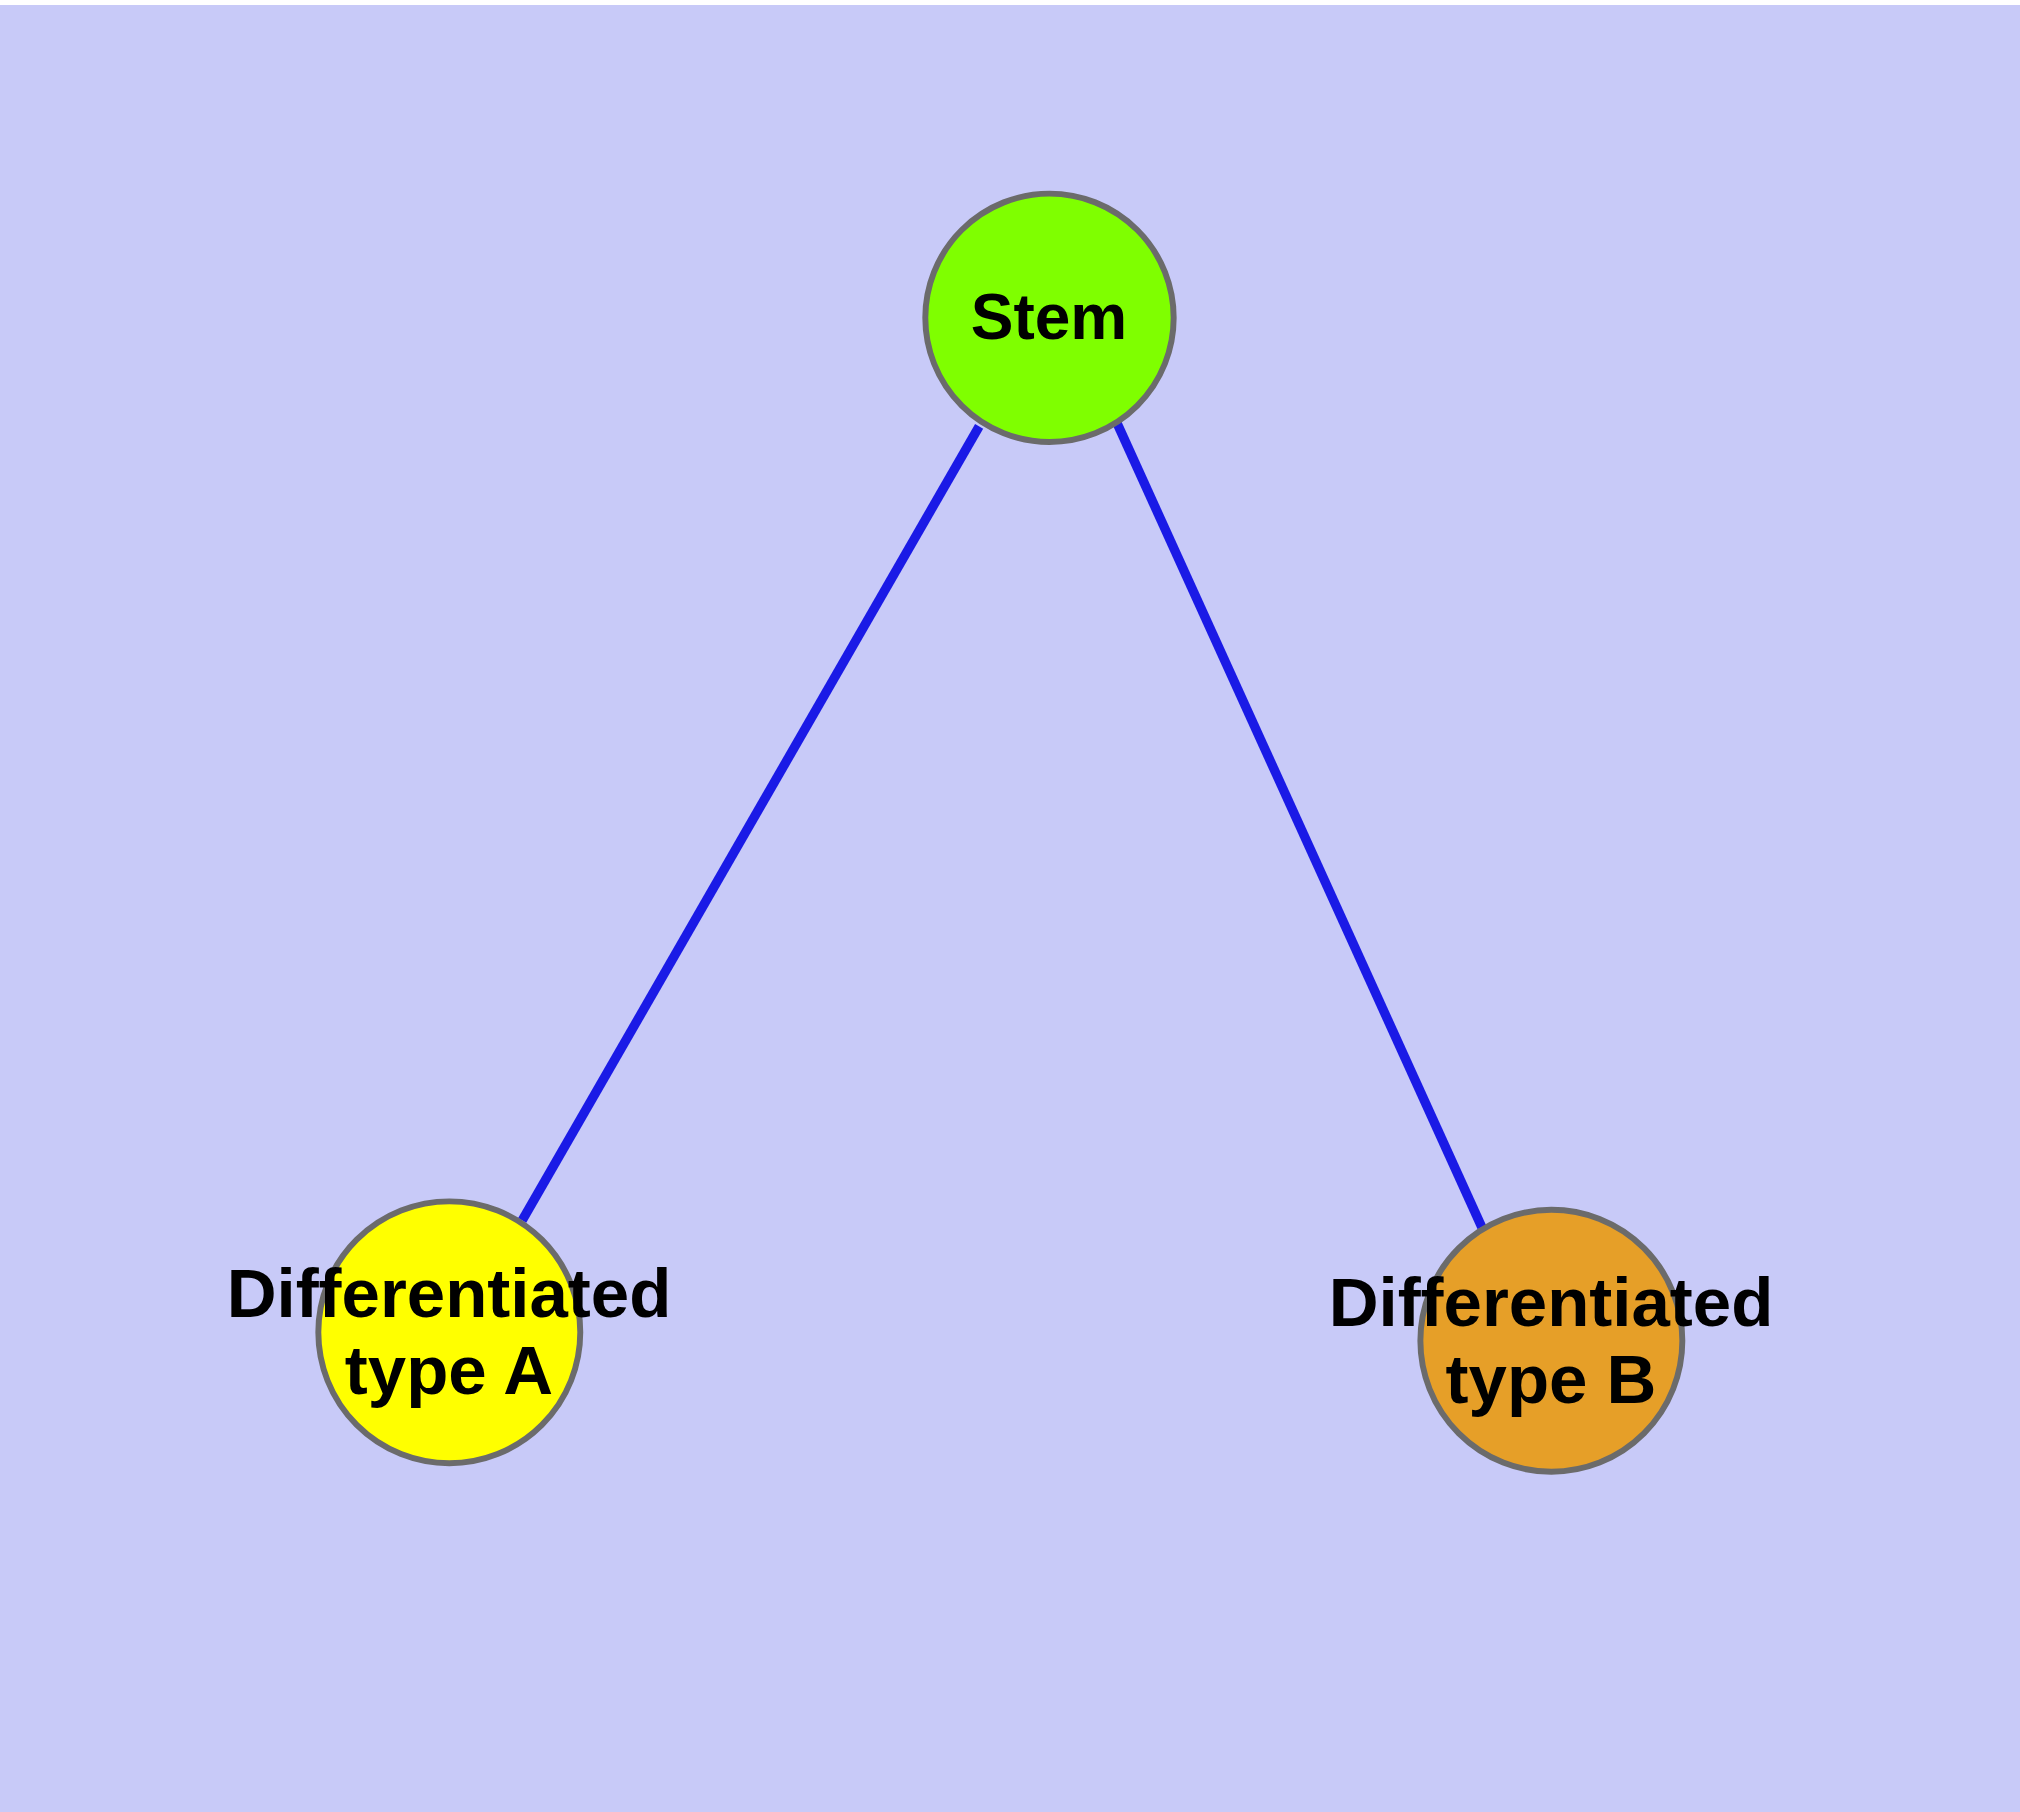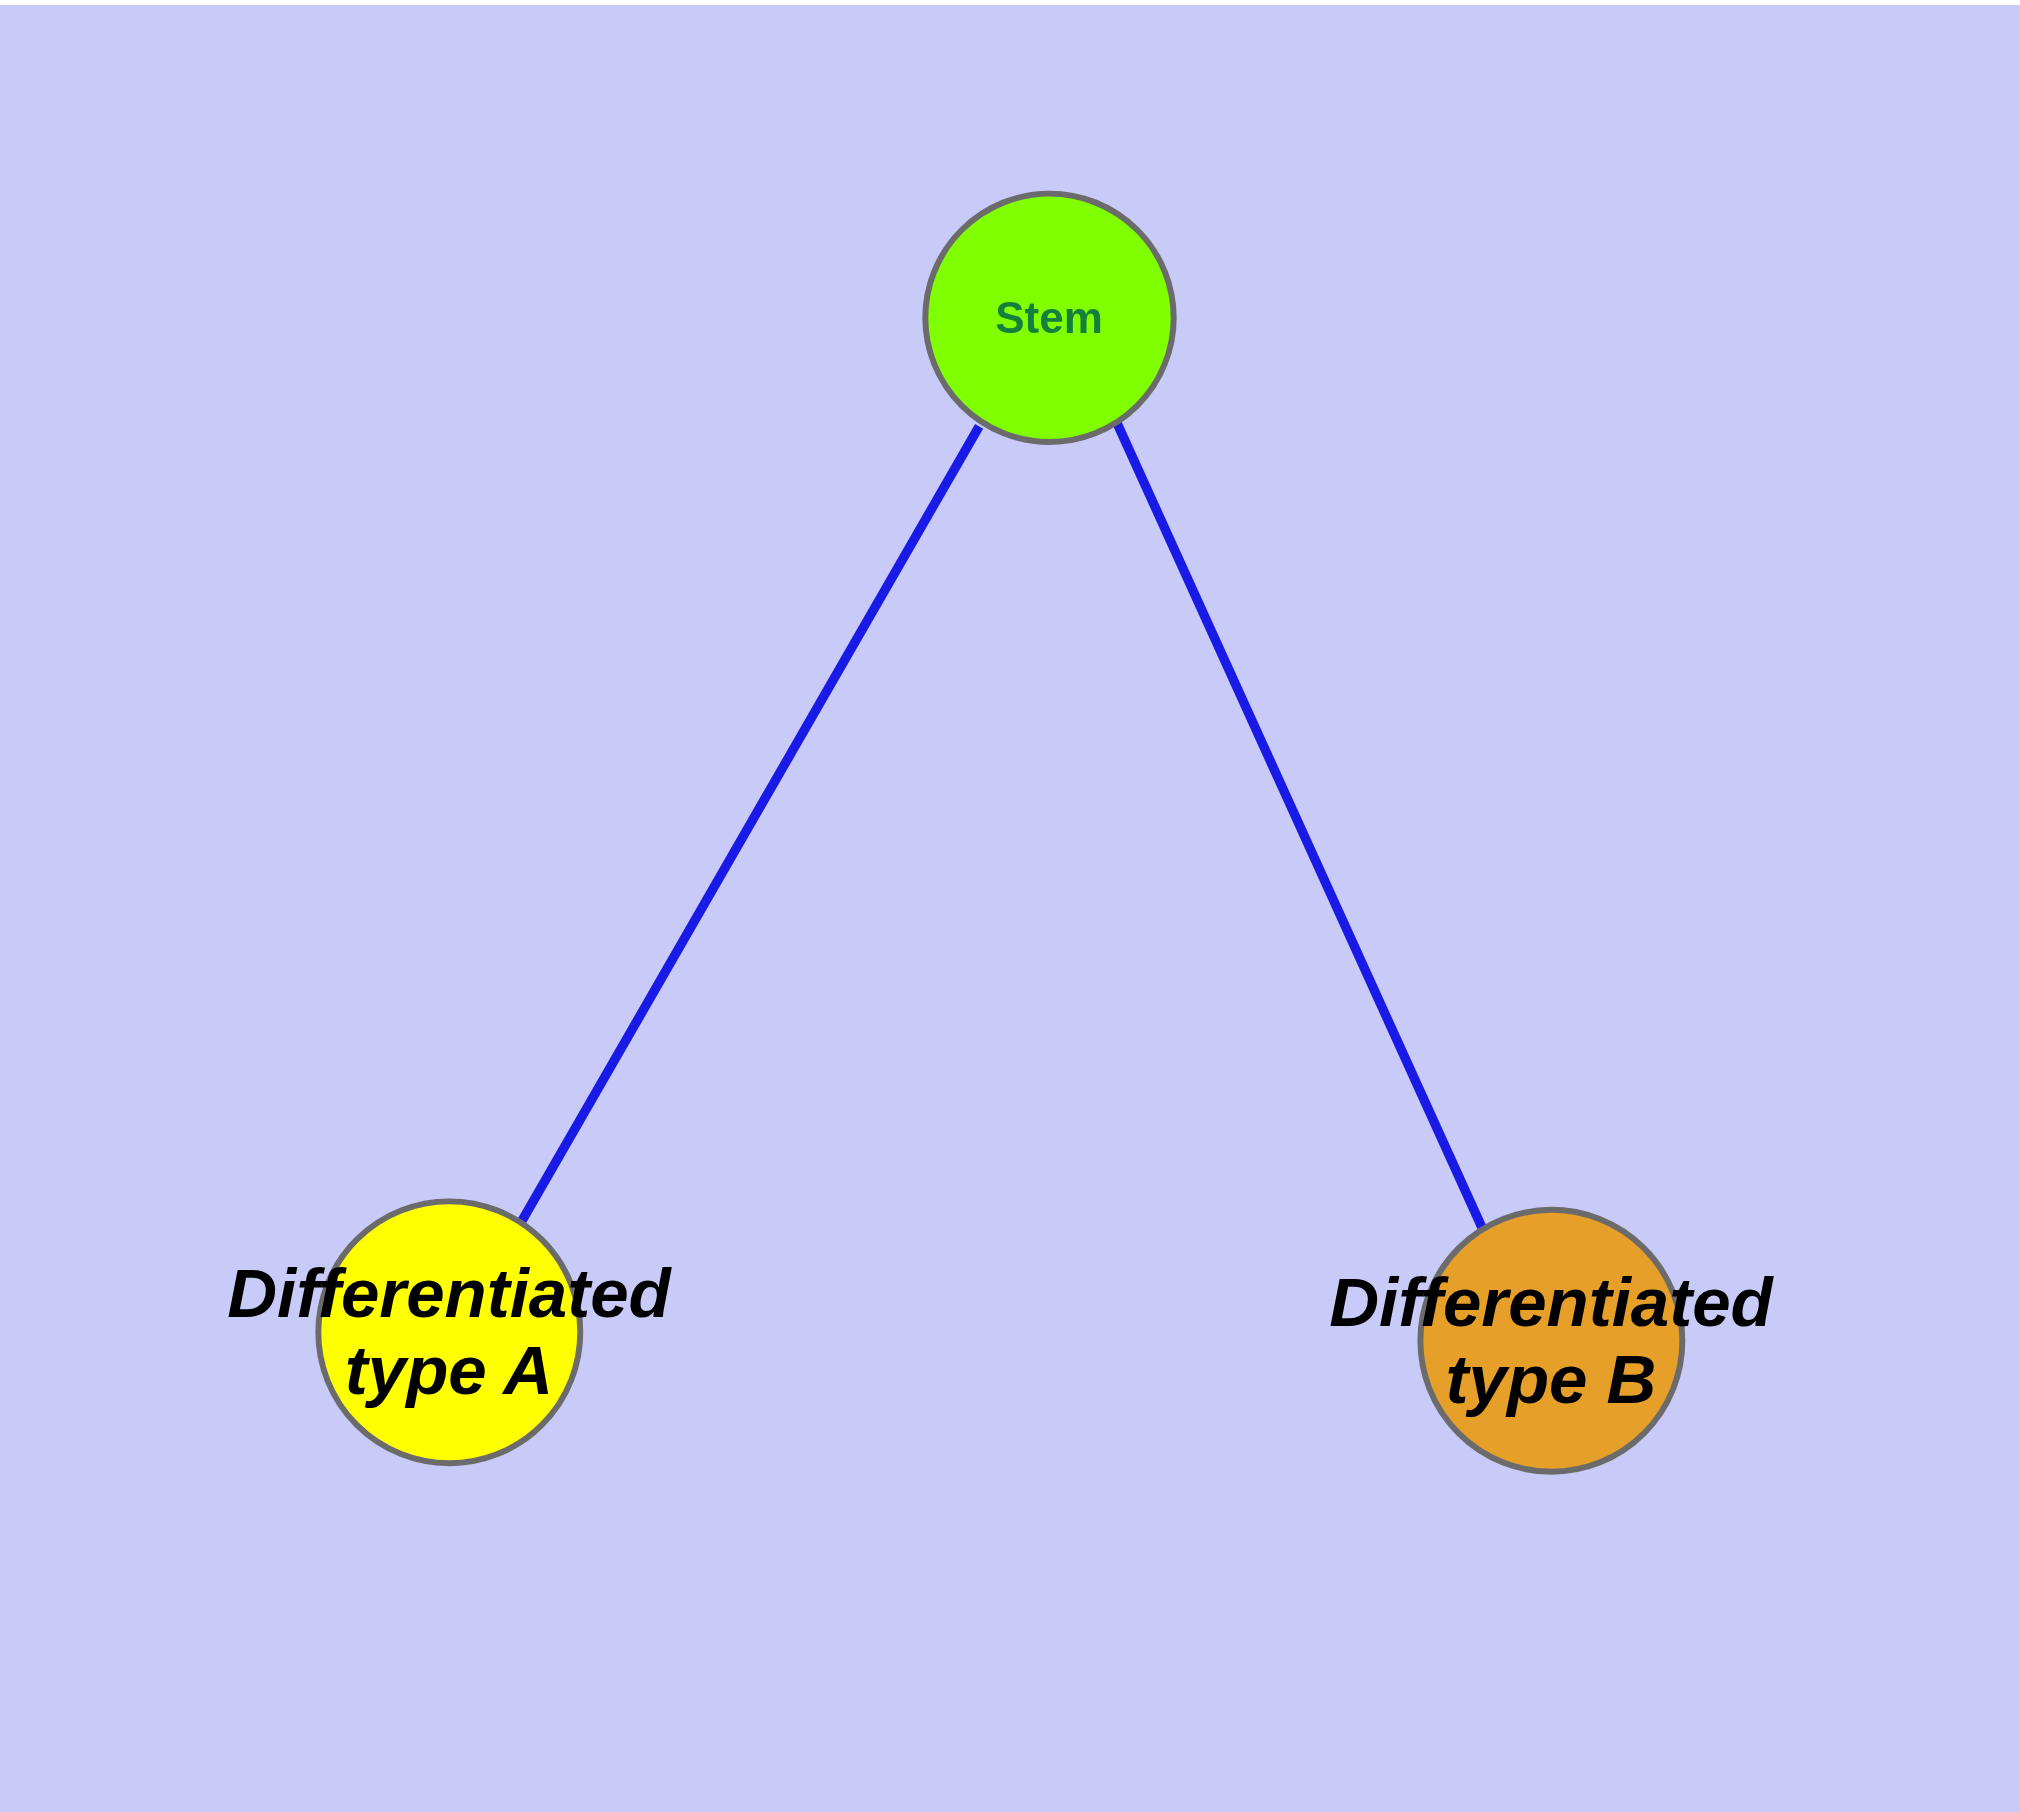--- a/index.html
+++ b/index.html
@@ -36,21 +36,20 @@
     line-height: 1.12;
     white-space: pre;
     pointer-events: none;
     transform: translate(-50%, -50%);
   }
   .label-root {
     font-size: 64px;
   }
   .label-leaf {
     font-size: 69px;
-    font-style: italic;
   }
 </style>
 </head>
 <body>
 
 <div id="stage" style="width: 2021px; height: 1812px;">
 
   <div id="canvas-bg" style="background: rgb(200, 202, 248);"></div>
 
   <svg id="graph-svg" viewBox="0 0 2384 2138" preserveAspectRatio="none">
@@ -59,21 +58,21 @@
         <line x1="1318" y1="500" x2="1748" y2="1448" stroke="#1a1ae6" stroke-width="11" stroke-linecap="butt"></line>
       </g>
     <g id="node-layer">
         <circle cx="1238" cy="375" r="146.5" fill="#7fff00" stroke="#6b6b6b" stroke-width="7"></circle>
         <circle cx="530" cy="1572" r="154.5" fill="#ffff00" stroke="#6b6b6b" stroke-width="7"></circle>
         <circle cx="1830" cy="1582" r="154.5" fill="#e69f28" stroke="#6b6b6b" stroke-width="7"></circle>
       </g>
   </svg>
 
   <div id="label-layer">
-      <div class="node-label label-root" style="left: 1049px; top: 318px; font-size: 44px; color: #15803d;">Stem</div>
+      <div class="node-label label-root" style="left: 1049px; top: 318px; font-size: 64px; color: #000000;">Stem</div>
       <div class="node-label label-leaf" style="left: 449px; top: 1332px; font-size: 69px; color: rgb(0, 0, 0);">Differentiated
 type A</div>
       <div class="node-label label-leaf" style="left: 1551px; top: 1341px; font-size: 69px; color: rgb(0, 0, 0);">Differentiated
 type B</div>
     </div>
 
 </div>
 
 
 </body></html>

